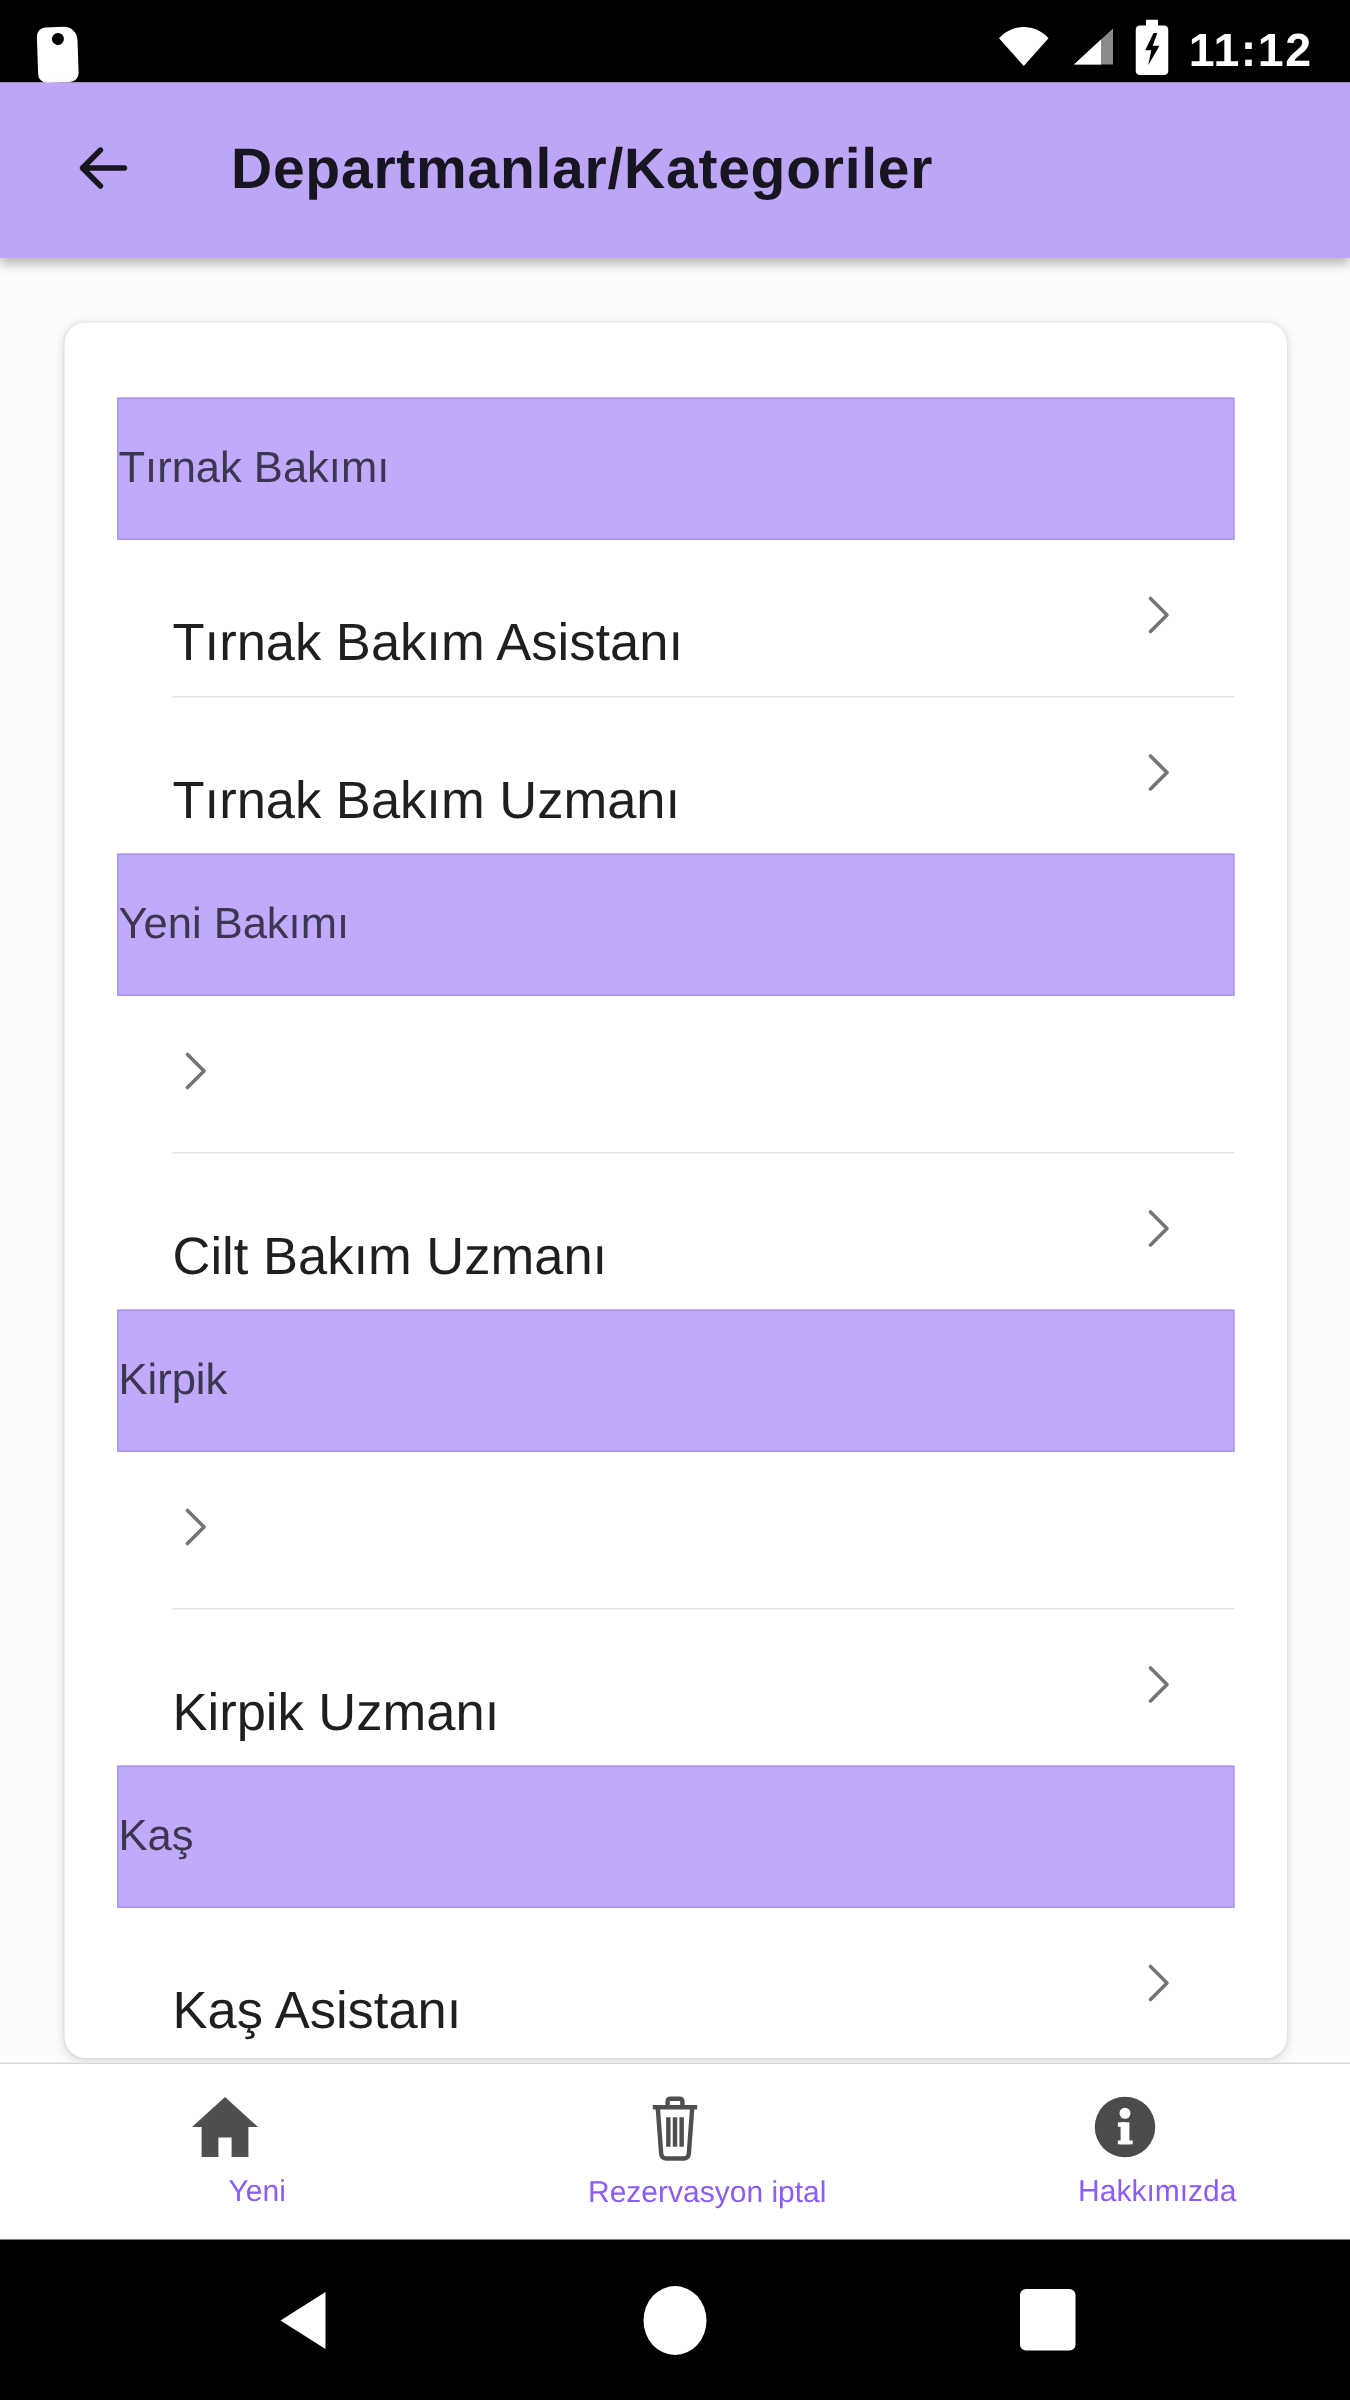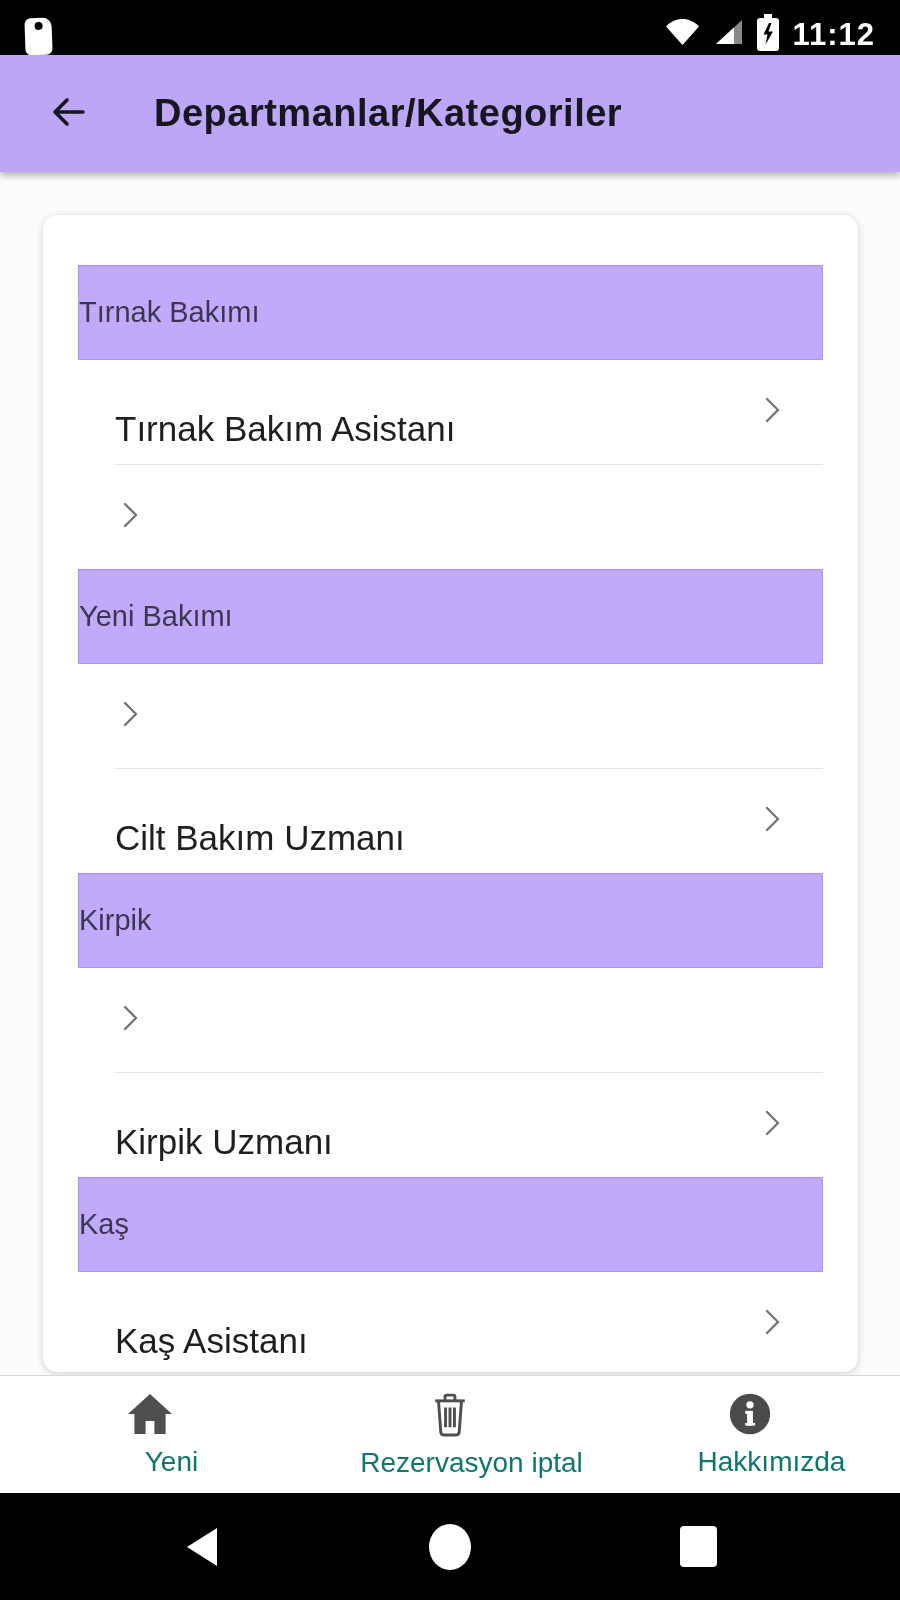--- a/index.html
+++ b/index.html
@@ -56,21 +56,21 @@
   .row-label{font-size:35px;color:#1f1f1f;margin-top:34px;}
   .divider{height:1px;background:#e4e4e4;margin-left:37px;}
   .chevron{flex:0 0 auto;}
   
   .bottom-nav{
     position:absolute;top:1375px;left:0;width:900px;height:118px;
     background:#fff;border-top:1px solid #d6d6d6;display:flex;
   }
   .nav-item{flex:1;display:flex;flex-direction:column;align-items:center;
     justify-content:center;gap:7px;cursor:pointer;background:none;border:none;padding:0;}
-  .nav-label{font-size:28px;color:#0f766e;margin-left:43px;}
+  .nav-label{font-size:20px;color:#8b5cf6;margin-left:43px;}
   
   .android-nav{
     position:absolute;top:1493px;left:0;width:900px;height:107px;
     background:var(--nav-bg,#000);
     display:flex;align-items:center;justify-content:space-between;padding:0 178px;
   }
   .a-btn{background:none;border:none;padding:0;width:48px;height:48px;
     display:flex;align-items:center;justify-content:center;cursor:pointer;}
   .tri-back{width:0;height:0;border-top:19px solid transparent;border-bottom:19px solid transparent;
     border-right:30px solid #fff;}
@@ -130,20 +130,21 @@
     <span class="chevron">
       <svg width="30" height="34" viewBox="0 0 30 34" fill="none">
         <path d="M10 6 L21 17 L10 28" stroke="#757575" stroke-width="2.4" stroke-linecap="round" stroke-linejoin="round"></path>
       </svg>
     </span>
   </div>
 
   <div class="divider"></div>
 
   <div class="row">
+    <span class="row-label">Tırnak Bakım Uzmanı</span>
     <span class="chevron">
       <svg width="30" height="34" viewBox="0 0 30 34" fill="none">
         <path d="M10 6 L21 17 L10 28" stroke="#757575" stroke-width="2.4" stroke-linecap="round" stroke-linejoin="round"></path>
       </svg>
     </span>
   </div>
 
   <div class="section-header">
     <span class="section-label">Yeni Bakımı</span>
   </div>

